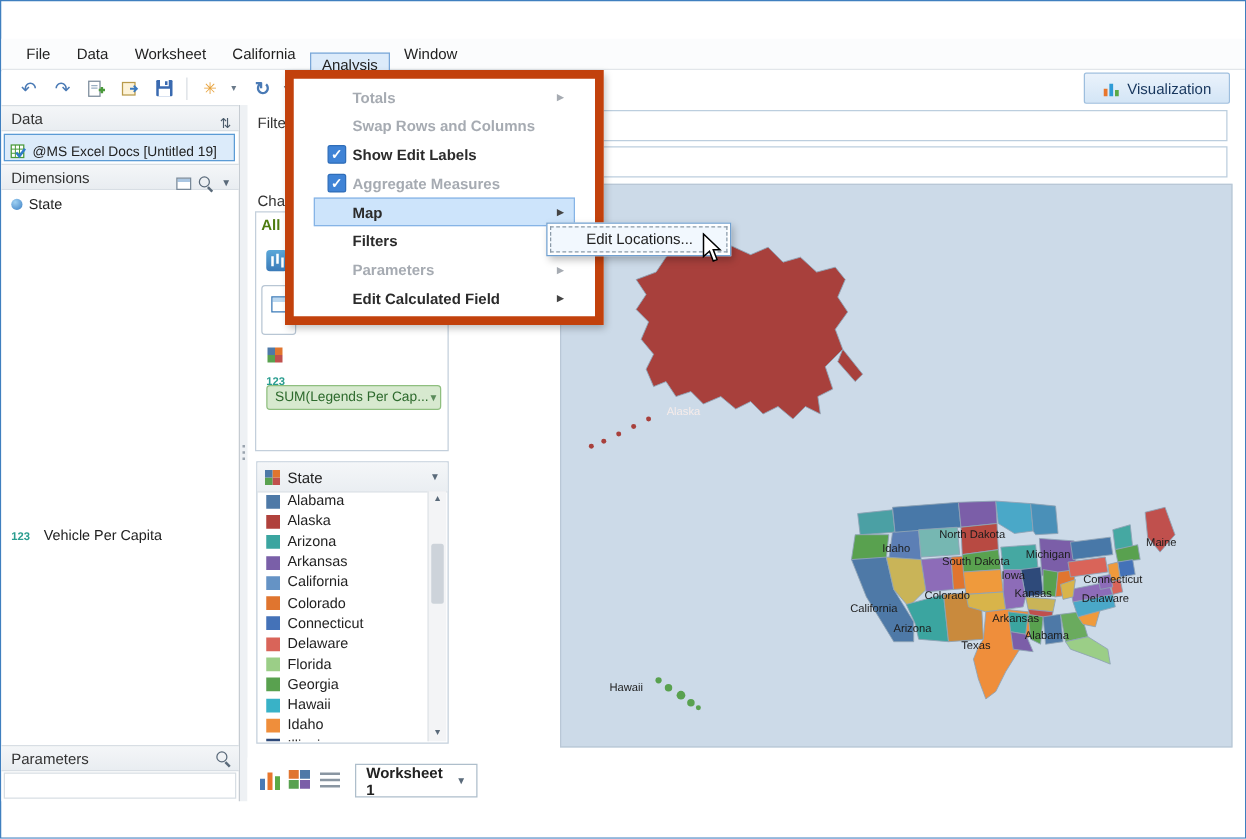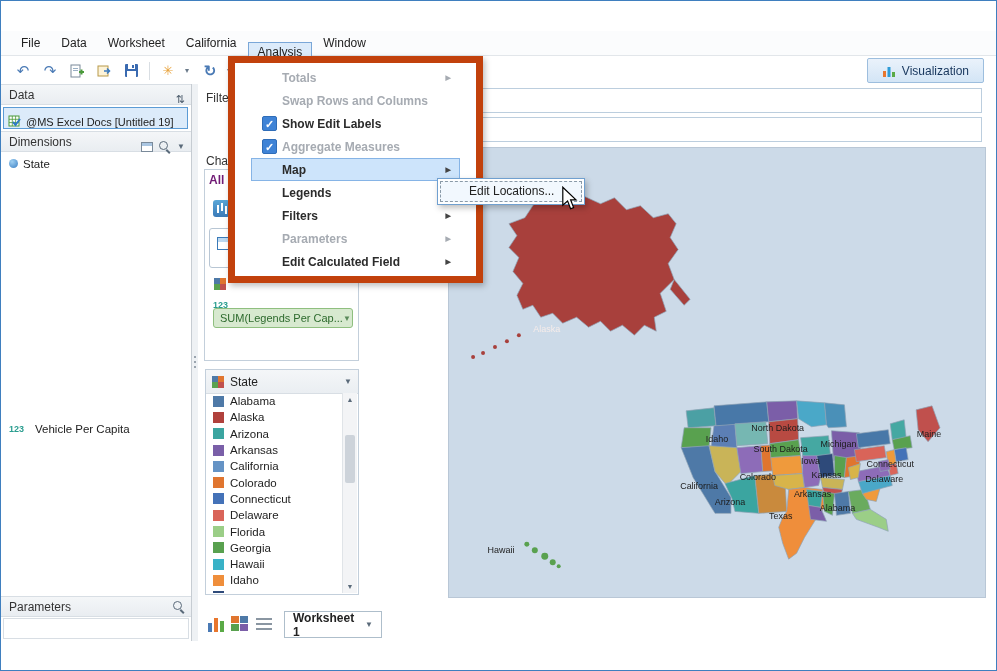--- a/index.html
+++ b/index.html
@@ -44,21 +44,21 @@
     box-sizing:border-box;display:flex;align-items:flex-end;gap:5px;padding-left:4px;font-size:11px;}
   .field-row{height:17px;display:flex;align-items:center;gap:5px;padding-left:8px;font-size:11.5px;}
   .dim-dot{width:9px;height:9px;border-radius:50%;background:radial-gradient(circle at 35% 30%,#9fd0f2,#3b7fc4);}
   .measure-prefix{color:#2a9d8f;font-size:9px;font-weight:bold;min-width:21px;}
   .params-box{position:absolute;left:2px;top:534px;width:186px;height:21px;border:1px solid #d8dee4;box-sizing:border-box;background:#fff;}
   .splitter{position:absolute;left:191px;top:83px;width:6px;height:557px;background:#eef1f4;}
   .splitter .grip{position:absolute;left:2px;top:272px;width:2px;height:2px;background:#9aa4ae;box-shadow:0 5px 0 #9aa4ae,0 10px 0 #9aa4ae;}
   
   .static-label{position:absolute;color:#333;}
   .marks-card{position:absolute;left:203px;top:168px;width:155px;height:192px;background:#fff;border:1px solid #c3cfdb;box-sizing:border-box;}
-  .all-label{position:absolute;left:4px;top:3px;font-weight:bold;color:#701a75;}
+  .all-label{position:absolute;left:4px;top:3px;font-weight:bold;color:#4d7c0f;}
   .marks-icon1{position:absolute;left:8px;top:30px;width:17px;height:17px;border-radius:3px;background:linear-gradient(#5aa7d8,#3a7ab8);}
   .marks-icon1 i{position:absolute;left:4px;top:5px;width:2px;height:8px;background:#fff;box-shadow:4px -2px 0 #fff,8px 1px 0 #fff;}
   .marks-button{position:absolute;left:4px;top:58px;width:26px;height:38px;border:1px solid #b8c6d4;border-radius:3px;background:#fff;}
   .marks-button i{position:absolute;left:7px;top:8px;width:11px;height:11px;border:1px solid #3a7ab8;background:linear-gradient(#bcd8f0 0 4px,#fff 4px);}
   .color-grid{width:12px;height:12px;display:inline-block;background-image:
     linear-gradient(#4e79a7,#4e79a7),linear-gradient(#e0752f,#e0752f),
     linear-gradient(#59a14f,#59a14f),linear-gradient(#c0504d,#c0504d);
     background-size:6px 6px;background-position:0 0,6px 0,0 6px,6px 6px;background-repeat:no-repeat;}
   .marks-icon2{position:absolute;left:9px;top:108px;}
   .marks-icon3{position:absolute;left:8px;top:130px;color:#2a9d8f;font-size:9px;font-weight:bold;}
@@ -444,25 +444,20 @@
         </span>
         <span class="am-label">Aggregate Measures</span>
       </div>
       <div class="am-row hl">
         <span class="am-gutter"></span>
         <span class="am-label">Map</span>
         <span class="am-arrow">▶</span>
       </div>
       <div class="am-row">
         <span class="am-gutter"></span>
-        <span class="am-label">Legends</span>
-        <span class="am-arrow">▶</span>
-      </div>
-      <div class="am-row">
-        <span class="am-gutter"></span>
         <span class="am-label">Filters</span>
         <span class="am-arrow">▶</span>
       </div>
       <div class="am-row dis">
         <span class="am-gutter"></span>
         <span class="am-label">Parameters</span>
         <span class="am-arrow">▶</span>
       </div>
       <div class="am-row">
         <span class="am-gutter"></span>

